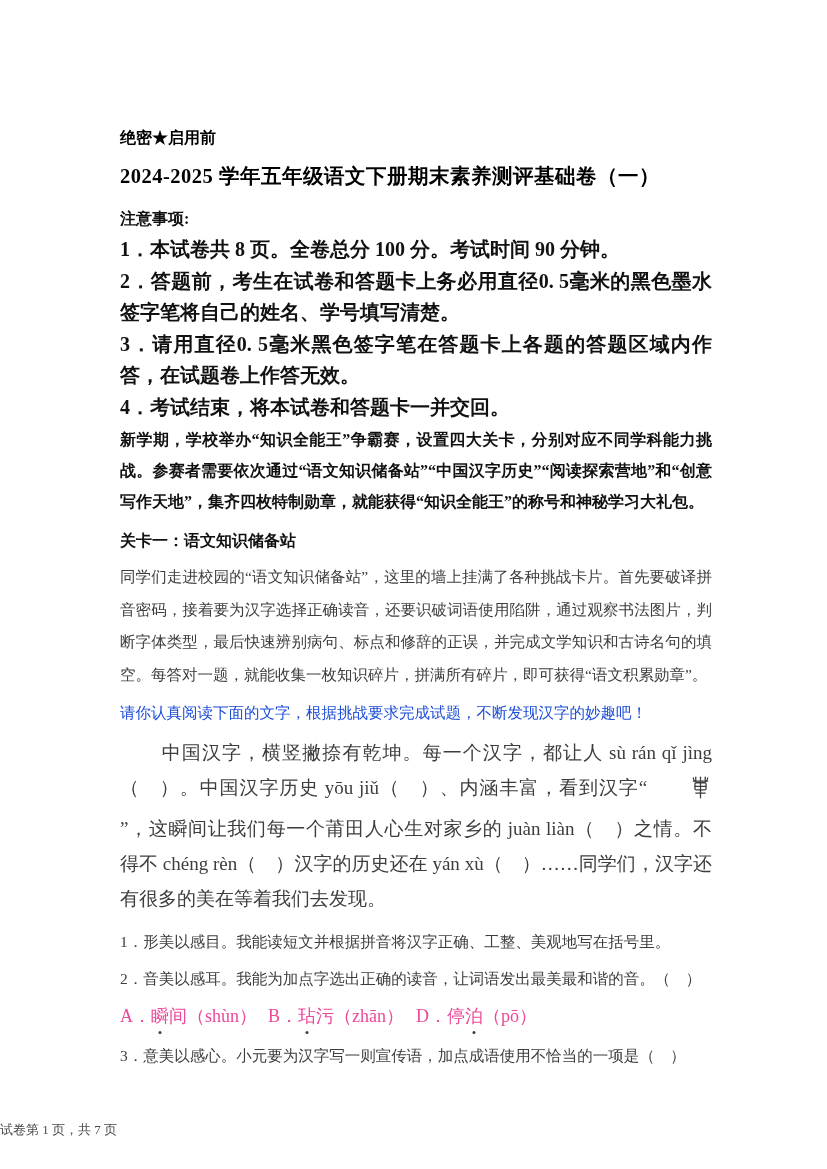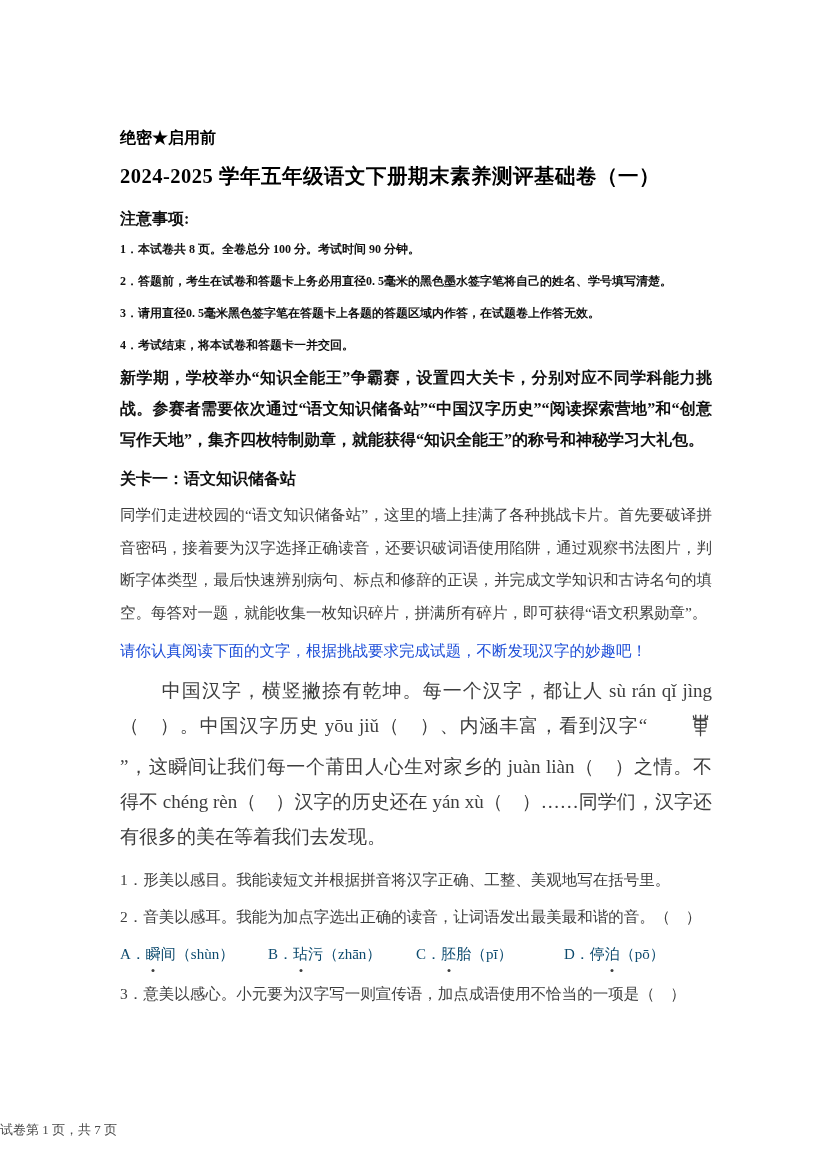--- a/index.html
+++ b/index.html
@@ -32,21 +32,21 @@
     letter-spacing: 0.5px;
   }
   .notice-label {
     font-weight: bold;
     font-size: 16px;
     line-height: 30px;
     margin: 0;
   }
   .notice-item {
     font-weight: bold;
-    font-size: 12px;
+    font-size: 20px;
     line-height: 31px;
     margin: 0 0 1px 0;
     text-align: justify;
   }
   .intro {
     font-weight: bold;
     font-size: 16px;
     line-height: 31px;
     margin: 1px 0 12px 0;
     text-align: justify;
@@ -81,22 +81,22 @@
   }
   .question {
     font-size: 15.5px;
     color: #3d3d3d;
     line-height: 28px;
     margin: 0 0 9px 0;
     text-align: justify;
   }
   .options-row {
     display: flex;
-    font-size: 15px;
-    color: #0c4a6e;
+    font-size: 18px;
+    color: #ec4899;
     line-height: 28px;
     margin: 0 0 12px 0;
   }
   .option { width: 25%; white-space: nowrap; }
   .emph { position: relative; display: inline-block; }
   .emph::after {
     content: "";
     position: absolute;
     left: 50%; bottom: -4px;
     width: 3px; height: 3px;
@@ -158,21 +158,20 @@
           </g>
         </svg></span><span>”，这瞬间让我们每一个莆田人心生对家乡的 juàn liàn（　）之情。不得不 chéng rèn（　）汉字的历史还在 yán xù（　）……同学们，汉字还有很多的美在等着我们去发现。</span></p>
 
   <p class="question">1．形美以感目。我能读短文并根据拼音将汉字正确、工整、美观地写在括号里。</p>
 
   <p class="question">2．音美以感耳。我能为加点字选出正确的读音，让词语发出最美最和谐的音。（　）</p>
 
   <div class="options-row">
     <span class="option"><span>A．</span><span></span><span class="emph">瞬</span><span>间（shùn）</span></span>
     <span class="option"><span>B．</span><span></span><span class="emph">玷</span><span>污（zhān）</span></span>
-    <span class="option"><span>C．</span><span></span><span class="emph">胚</span><span>胎（pī）</span></span>
     <span class="option"><span>D．</span><span>停</span><span class="emph">泊</span><span>（pō）</span></span>
   </div>
 
   <p class="question">3．意美以感心。小元要为汉字写一则宣传语，加点成语使用不恰当的一项是（　）</p>
 
 </div>
 
 <div class="footer">试卷第 1 页，共 7 页</div>
 
 </body></html>

